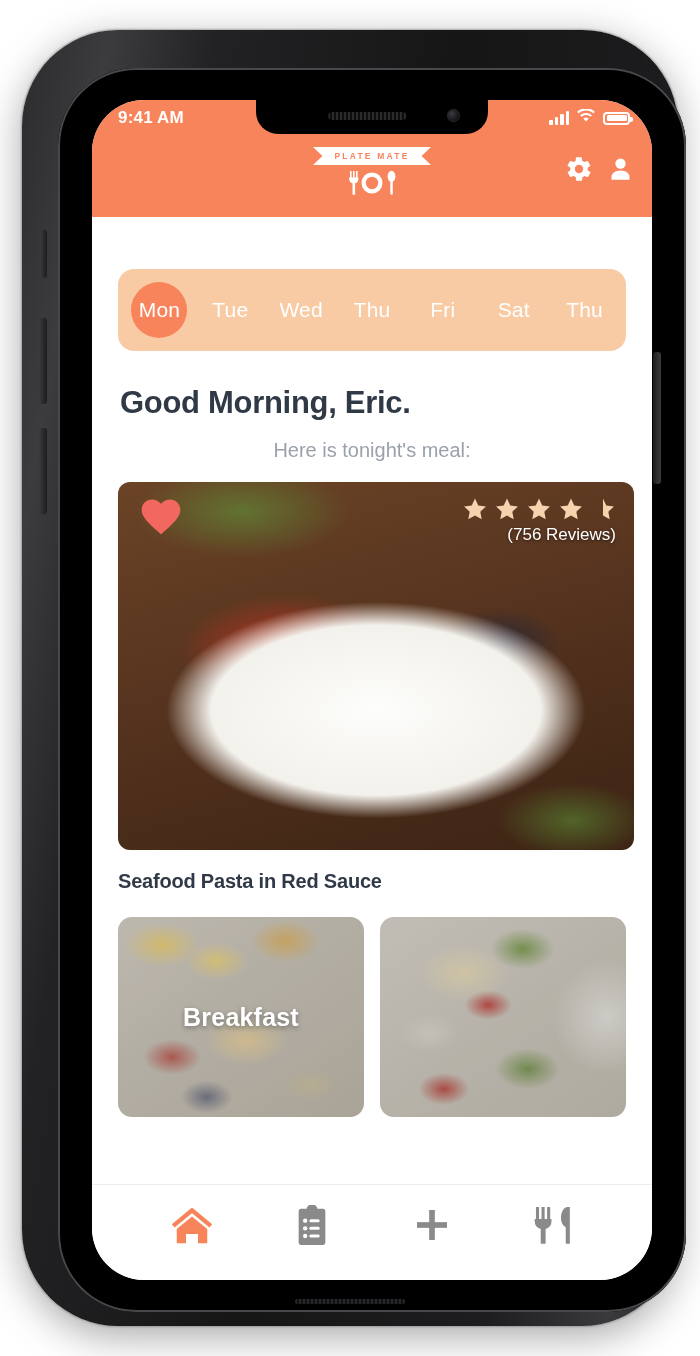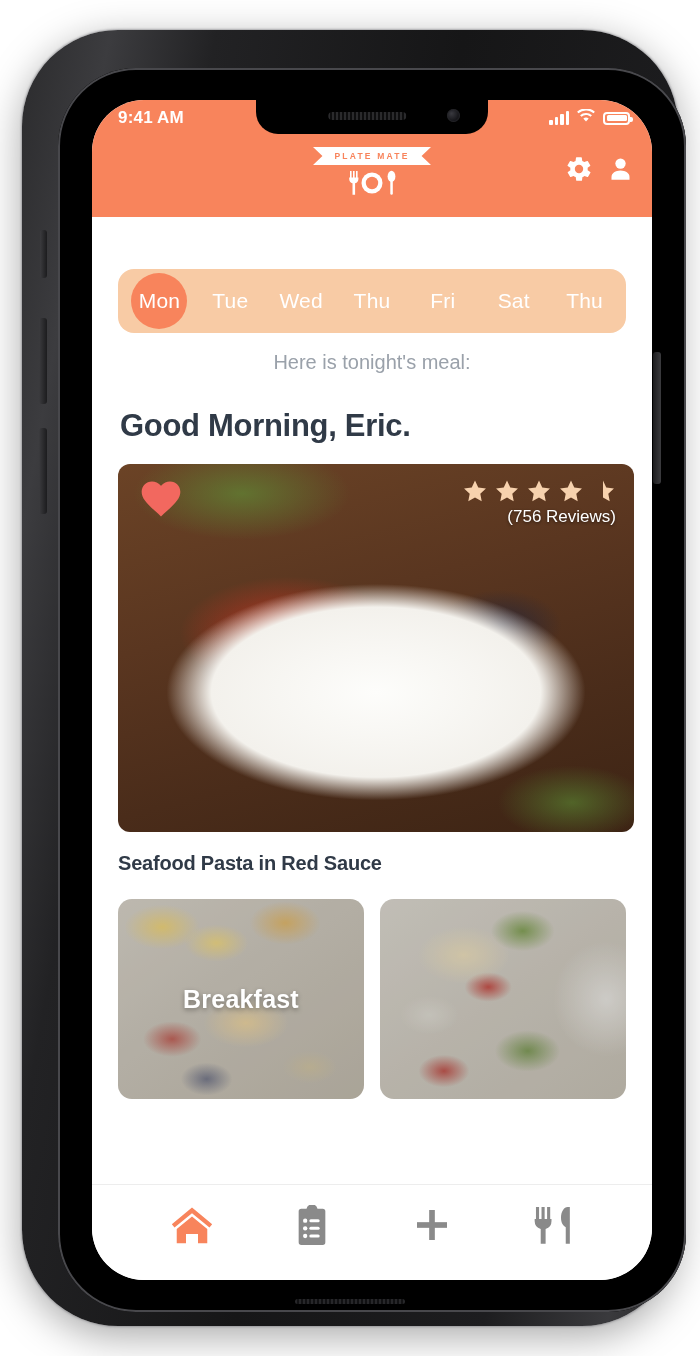--- a/index.html
+++ b/index.html
@@ -123,21 +123,21 @@
     display:flex; align-items:center; gap:14px;
   }
   #appbar-actions svg{ display:block; }
 
   
   #content{ flex:1 1 auto; background:#fff; position:relative; overflow:hidden; }
 
   
   #day-strip{
     margin:22px 26px 0 26px;
-    height:64px; border-radius:16px;
+    height:82px; border-radius:16px;
     background:#F8CBA5;
     display:flex; align-items:center;
     padding:8px 6px;
   }
   .day-chip{
     flex:1 1 0; height:52px;
     display:flex; align-items:center; justify-content:center;
     color:#fff; font-size:21px; letter-spacing:.2px;
     position:relative; cursor:pointer;
   }
@@ -339,22 +339,22 @@
             <span>Fri</span>
           </div>
         <div class="day-chip">
             <span>Sat</span>
           </div>
         <div class="day-chip">
             <span>Thu</span>
           </div>
       </div>
 
+      <div id="greeting">Good Morning, Eric.</div>
       <div id="subgreeting">Here is tonight's meal:</div>
-      <div id="greeting">Good Morning, Eric.</div>
 
       <div id="hero-card">
         <span id="heart-icon">
           <svg width="42" height="38" viewBox="0 0 24 22">
               <path d="M12 21.1 10.4 19.6C4.6 14.4 0.8 11 0.8 6.8 0.8 3.4 3.4 0.8 6.8 0.8c1.9 0 3.7.9 4.9 2.3l.3.4.3-.4a6.4 6.4 0 0 1 4.9-2.3c3.4 0 6 2.6 6 6 0 4.2-3.8 7.6-9.6 12.8L12 21.1Z" fill="#F2685F"></path>
             </svg>
         </span>
 
         <div id="rating-block">
           <div id="stars">

